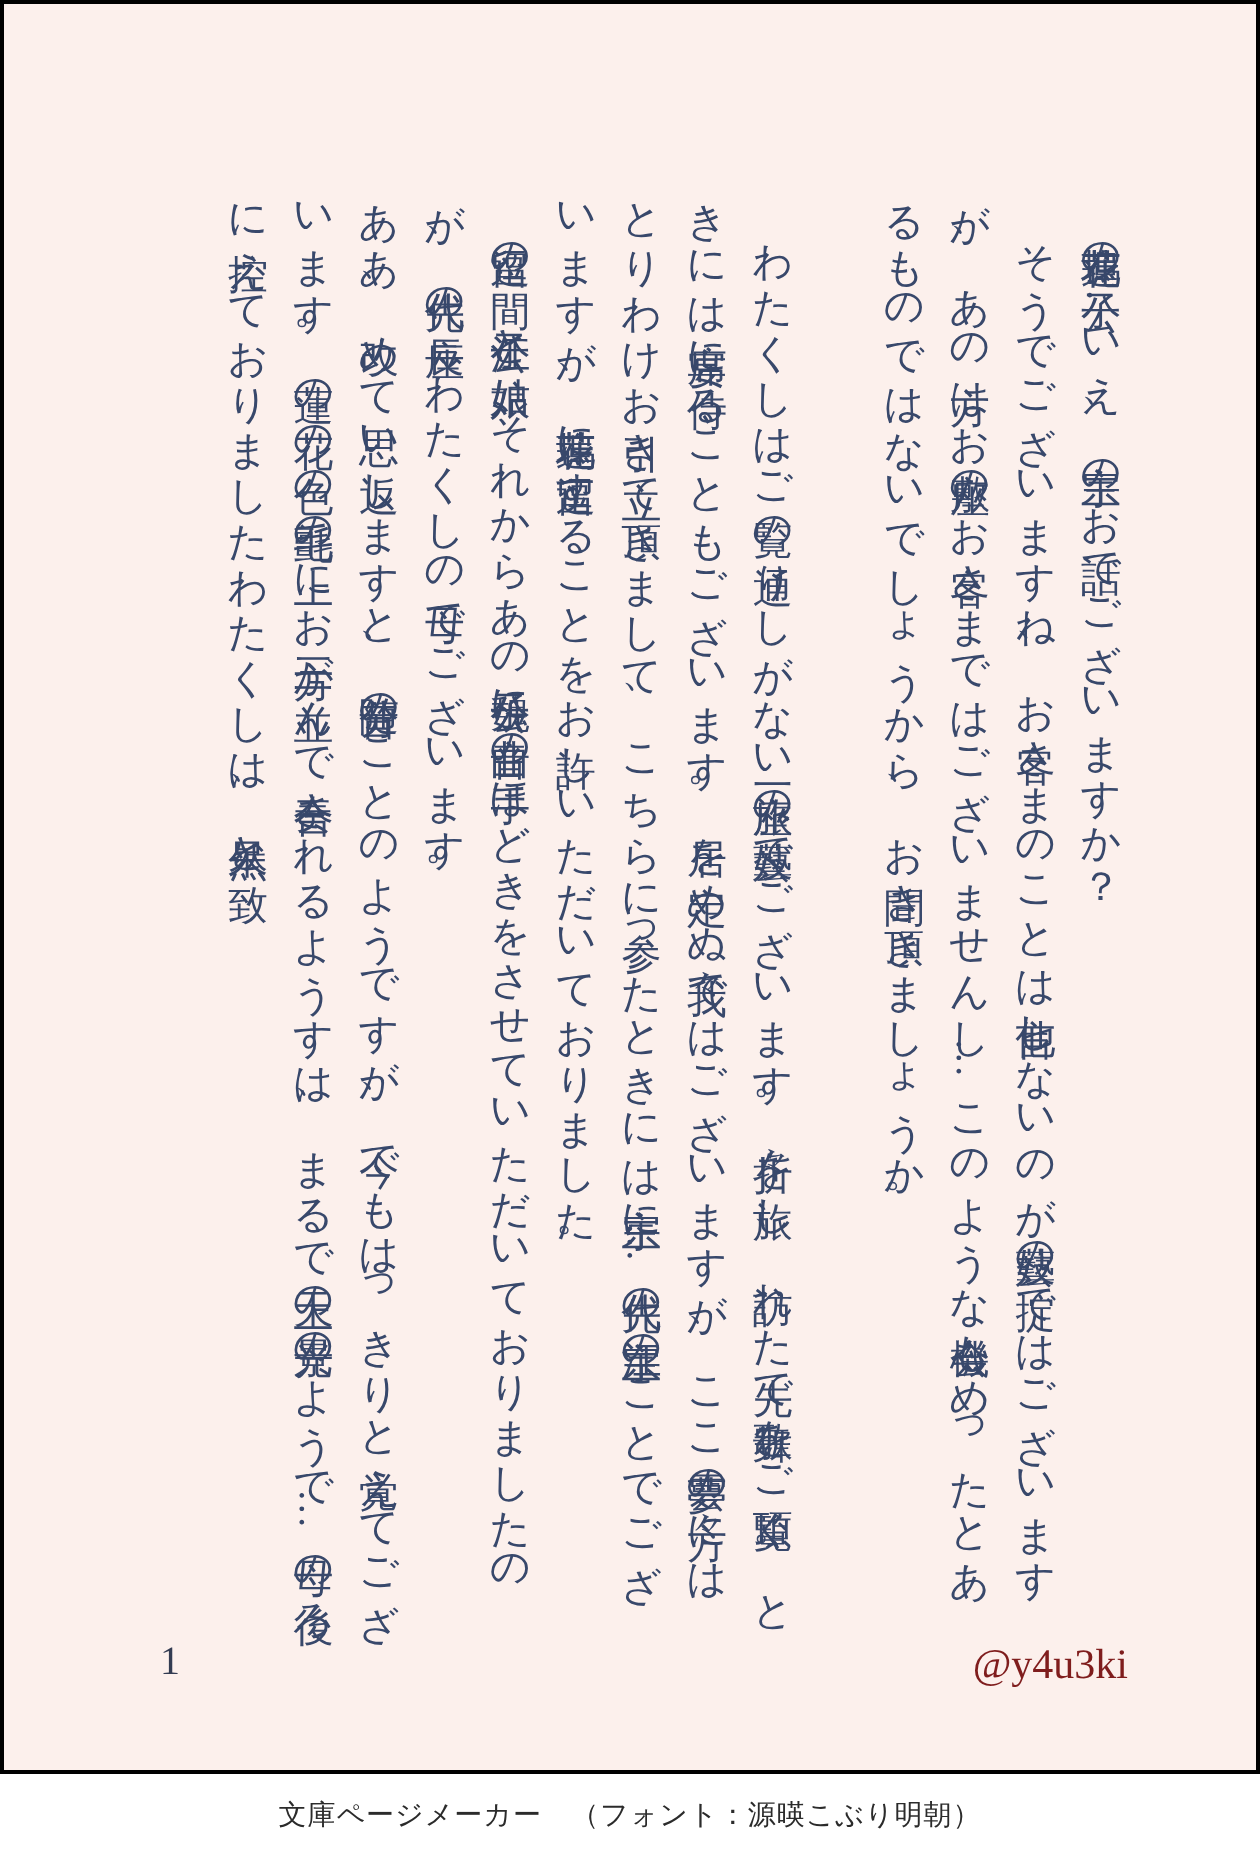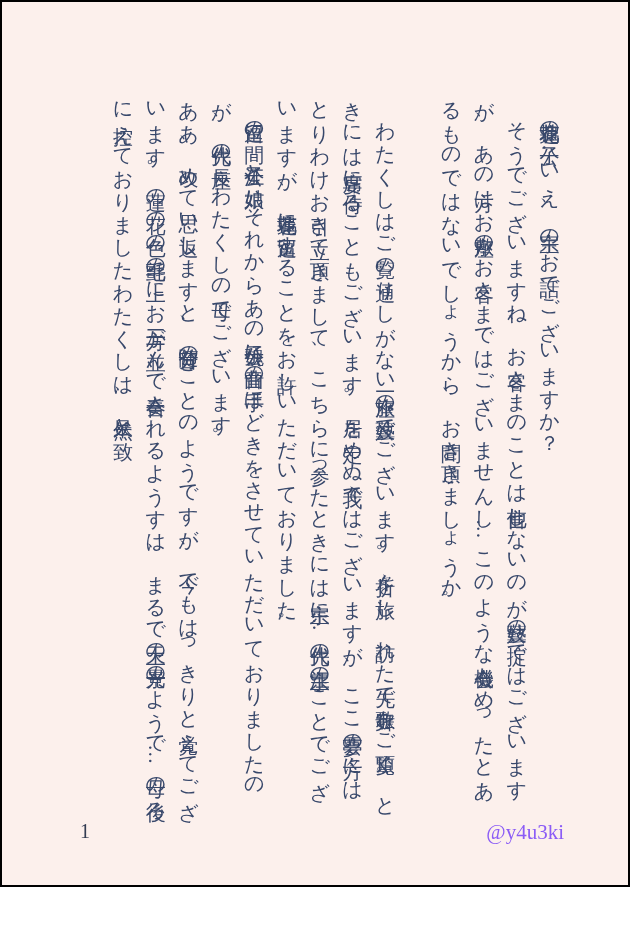--- a/index.html
+++ b/index.html
@@ -60,21 +60,21 @@
     top: 818px;
     font-size: 20px;
     color: #333c52;
     font-family: "Liberation Serif", "DejaVu Serif", serif;
   }
   .author-handle {
     position: absolute;
     right: 64px;
     top: 818px;
     font-size: 21px;
-    color: #8b5cf6;
+    color: #7f1d1d;
     font-family: "Liberation Serif", "DejaVu Serif", serif;
   }
   
   .caption-strip {
     position: absolute;
     left: 0;
     top: 887px;
     width: 630px;
     height: 41px;
     background: #ffffff;
@@ -103,14 +103,17 @@
       <p class="para indent">逗留の間、江公子と姑娘、それからあの魏公子に音曲の手ほどきをさせていただいておりましたのが、先代の座長、わたくしの母でございます。</p>
       <p class="para">ああ、改めて思い返しますと、随分昔のことのようですが、今でもはっきりと覚えてございます。蓮の花の色の毛氈の上にお三方が並んで合奏されるようすは、まるで天上の光景のようで…母の後ろに控えておりましたわたくしは、呆然と致</p>
     </div>
 
     <div class="page-number">1</div>
 
     <div class="author-handle">@y4u3ki</div>
 
   </div>
 
+  <div class="caption-strip">
+    <span class="caption-text">文庫ページメーカー　（フォント：源暎こぶり明朝）</span>
+  </div>
 
 </div>
 
 </body></html>

